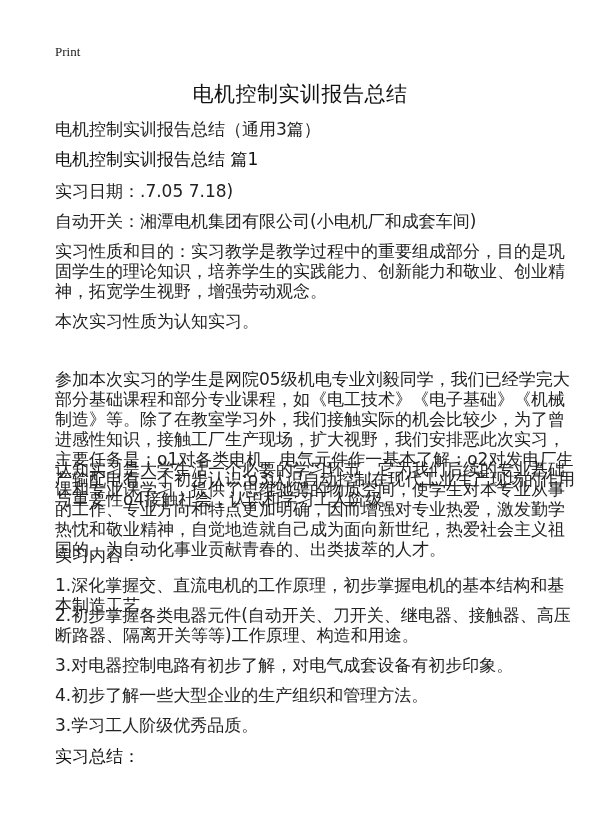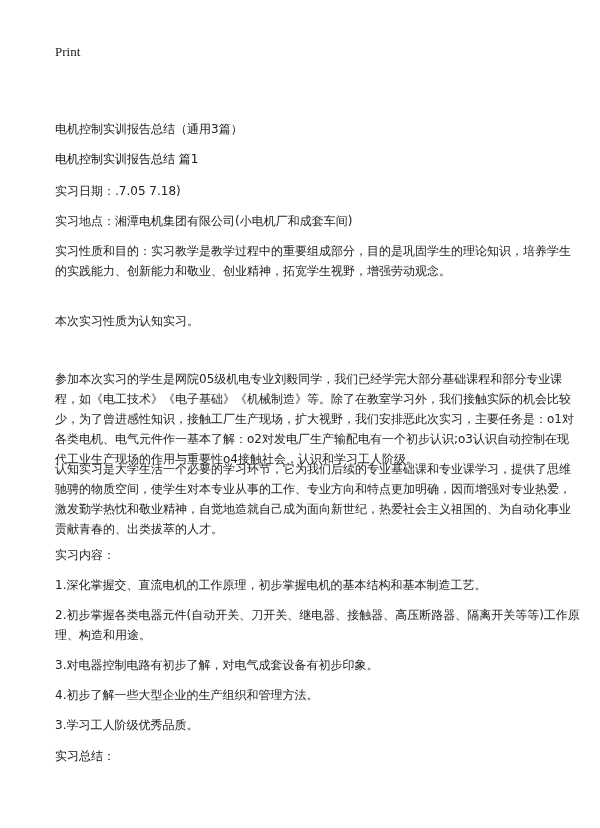--- a/index.html
+++ b/index.html
@@ -1,33 +1,34 @@
 <!DOCTYPE html>
 <html><head>
 <meta charset="utf-8">
 <style>
   html, body { margin:0; padding:0; background:#ffffff; }
   body { width:600px; height:828px; overflow:hidden; position:relative;
          font-family:"DejaVu Sans", "Liberation Sans", sans-serif; color:#1a1a1a; }
   .page { position:absolute; left:0; top:0; width:600px; height:648px; }
   .print { position:absolute; left:55px; top:44px; font-family:"Liberation Serif", serif; font-size:13px; color:#222; }
   .title { position:absolute; left:0; width:600px; top:80px; text-align:center; font-size:21px; color:#111; letter-spacing:0.5px; }
-  .blk { position:absolute; left:55px; width:525px; font-size:12px; line-height:20px; color:#222; }
+  .blk { position:absolute; left:55px; width:525px; font-size:17px; line-height:20px; color:#222; }
   .b { font-weight:normal; color:#111; }
 </style>
 </head>
 <body>
 
 <div class="page">
   <div class="print">Print</div>
+  <div class="title">电机控制实训报告总结</div>
 
   <div class="blk" style="top:119px;">电机控制实训报告总结（通用3篇）</div>
   <div class="blk b" style="top:149px;">电机控制实训报告总结 篇1</div>
   <div class="blk" style="top:181px;">实习日期：.7.05 7.18)</div>
-  <div class="blk" style="top:211px;">实习地点：湘潭电机集团有限公司(小电机厂和成套车间)</div>
+  <div class="blk" style="top:211px;">自动开关：湘潭电机集团有限公司(小电机厂和成套车间)</div>
   <div class="blk" style="top:241px;">实习性质和目的：实习教学是教学过程中的重要组成部分，目的是巩固学生的理论知识，培养学生的实践能力、创新能力和敬业、创业精神，拓宽学生视野，增强劳动观念。</div>
   <div class="blk" style="top:311px;">本次实习性质为认知实习。</div>
   <div class="blk" style="top:341px;margin-top:28px;">参加本次实习的学生是网院05级机电专业刘毅同学，我们已经学完大部分基础课程和部分专业课程，如《电工技术》《电子基础》《机械制造》等。除了在教室学习外，我们接触实际的机会比较少，为了曾进感性知识，接触工厂生产现场，扩大视野，我们安排恶此次实习，主要任务是：o1对各类电机、电气元件作一基本了解：o2对发电厂生产输配电有一个初步认识;o3认识自动控制在现代工业生产现场的作用与重要性o4接触社会，认识和学习工人阶级。</div>
   <div class="blk" style="top:459px;">认知实习是大学生活一个必要的学习环节，它为我们后续的专业基础课和专业课学习，提供了思维驰骋的物质空间，使学生对本专业从事的工作、专业方向和特点更加明确，因而增强对专业热爱，激发勤学热忱和敬业精神，自觉地造就自己成为面向新世纪，热爱社会主义祖国的、为自动化事业贡献青春的、出类拔萃的人才。</div>
   <div class="blk" style="top:545px;">实习内容：</div>
 
   <div class="blk" style="top:575px;">1.深化掌握交、直流电机的工作原理，初步掌握电机的基本结构和基本制造工艺。</div>
   <div class="blk" style="top:605px;">2.初步掌握各类电器元件(自动开关、刀开关、继电器、接触器、高压断路器、隔离开关等等)工作原理、构造和用途。</div>
   <div class="blk" style="top:655px;">3.对电器控制电路有初步了解，对电气成套设备有初步印象。</div>
   <div class="blk" style="top:685px;">4.初步了解一些大型企业的生产组织和管理方法。</div>

